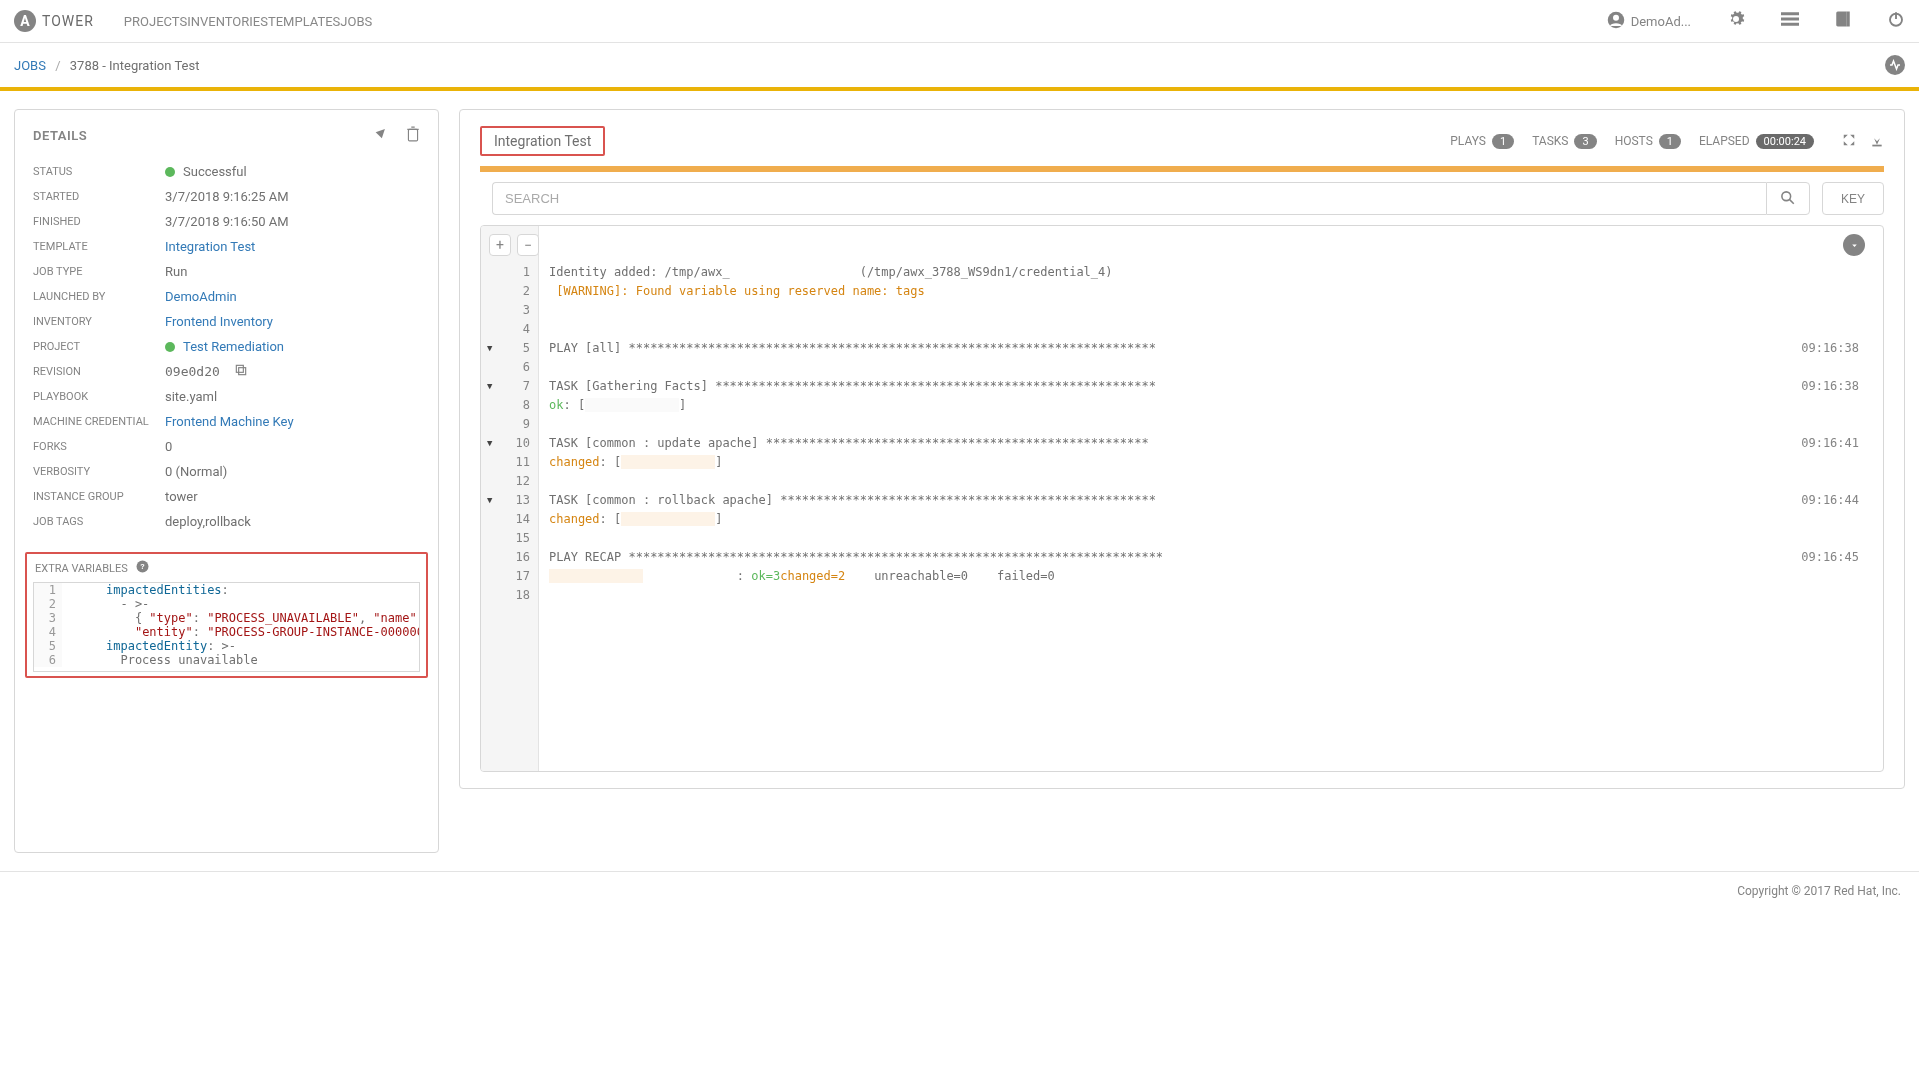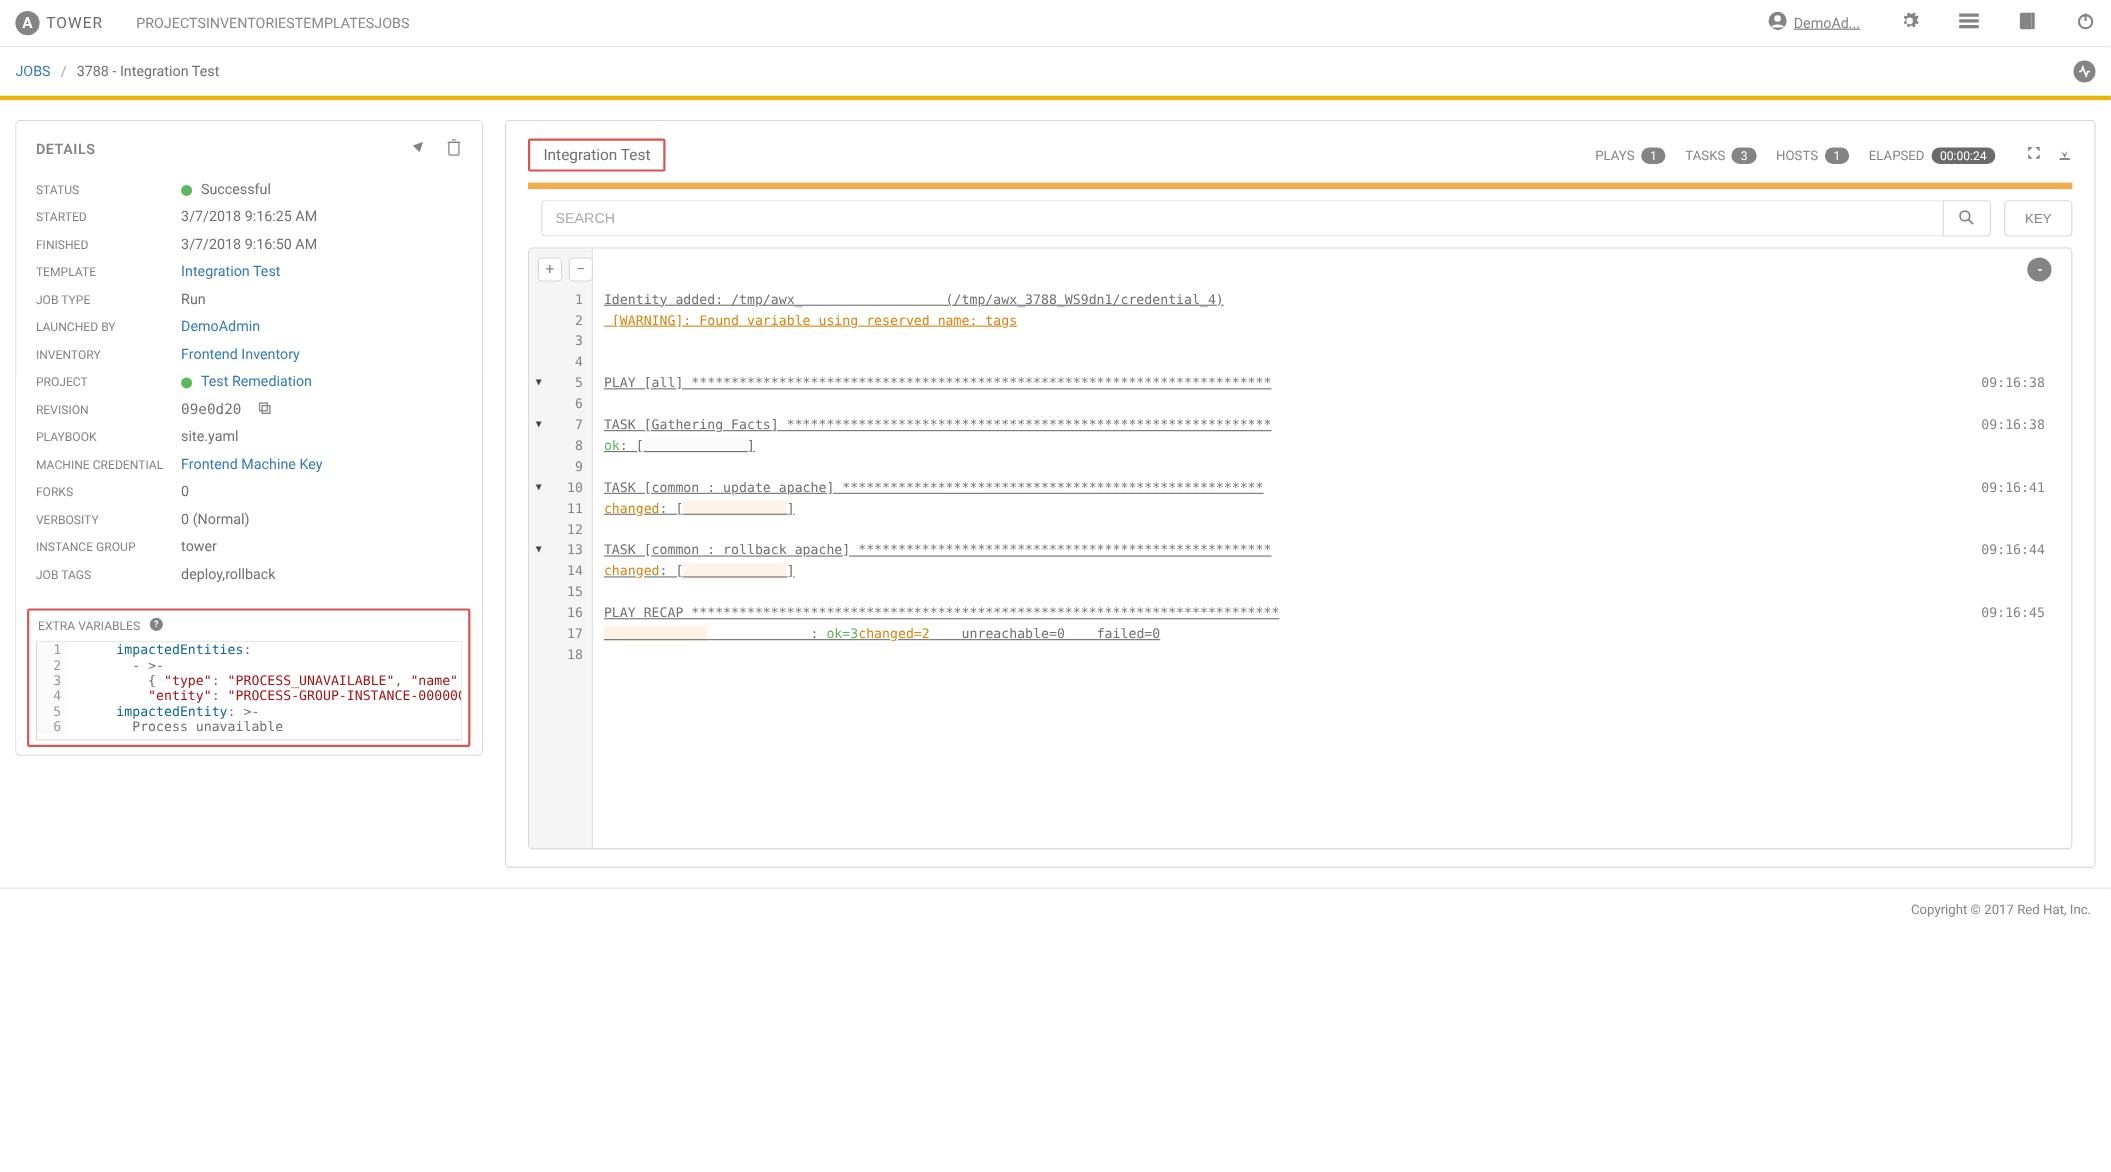--- a/index.html
+++ b/index.html
@@ -6,36 +6,36 @@
 body { font-family: -apple-system, BlinkMacSystemFont, "Segoe UI", Roboto, sans-serif; font-size: 13px; color: #707070; background: #fff; width: 1919px; }
 a { color: #337ab7; text-decoration: none; }
 
 
 .topnav { height: 43px; border-bottom: 1px solid #e3e3e3; display: flex; align-items: center; padding: 0 14px; }
 .brand { display: flex; align-items: center; gap: 6px; margin-right: 30px; }
 .brand-logo { width: 22px; height: 22px; border-radius: 50%; background: #848484; color: #fff; display: flex; align-items: center; justify-content: center; font-weight: bold; font-size: 14px; }
 .brand-text { color: #6a6a6a; font-size: 14px; letter-spacing: 1px; }
 .topnav-menu { display: flex; flex: 1; }
 .topnav-menu a { color: #888; font-size: 13px; }
-.topnav-right { display: flex; align-items: center; gap: 36px; text-decoration: underline; }
+.topnav-right { display: flex; align-items: center; gap: 36px; }
 .topnav-user { display: flex; align-items: center; gap: 6px; color: #848484; }
 .topnav-icon { color: #848484; font-size: 16px; cursor: pointer; }
 
 
 .breadcrumb-bar { padding: 12px 14px; border-bottom: 4px solid #eab308; display: flex; align-items: center; justify-content: space-between; background: #fff; }
 .breadcrumb { color: #707070; }
 .breadcrumb a { color: #337ab7; }
 .breadcrumb-sep { margin: 0 6px; color: #aaa; }
 
 
 .main { display: flex; gap: 20px; padding: 18px 14px; align-items: stretch; }
 .panel { border: 1px solid #d7d7d7; background: #fff; border-radius: 4px; position: relative; }
 
 
-.details-panel { width: 425px; display: flex; flex-direction: column; height: 578px; overflow-y: scroll; }
+.details-panel { width: 425px; display: flex; flex-direction: column; height: 744px; overflow-y: scroll; }
 .details-panel::-webkit-scrollbar { width: 14px; }
 .details-panel::-webkit-scrollbar-track { background: #f0f0f0; }
 .details-panel::-webkit-scrollbar-thumb { background: #c7c7c7; }
 .details-header { padding: 16px 18px 10px; display: flex; align-items: center; justify-content: space-between; }
 .details-title { font-size: 13px; font-weight: 600; color: #848484; letter-spacing: 0.5px; }
 .details-actions { display: flex; gap: 18px; color: #848484; }
 .details-rows { padding: 4px 18px 12px; }
 .drow { display: flex; align-items: center; min-height: 25px; padding: 2px 0; }
 .dlabel { width: 132px; font-size: 11px; color: #848484; text-transform: uppercase; }
 .dval { font-size: 13px; color: #707070; display: flex; align-items: center; gap: 8px; }
@@ -73,21 +73,21 @@
 .key-btn { border: 1px solid #d7d7d7; background: #fff; padding: 0 18px; border-radius: 4px; color: #848484; font-size: 12px; cursor: pointer; }
 
 .log-area { flex: 1; border: 1px solid #d7d7d7; border-radius: 4px; display: flex; position: relative; overflow: hidden; }
 .log-gutter { width: 58px; background: #f5f5f5; border-right: 1px solid #e3e3e3; font-family: Menlo, Consolas, monospace; font-size: 12px; color: #848484; padding-top: 6px; }
 .log-body { flex: 1; font-family: Menlo, Consolas, monospace; font-size: 12px; color: #707070; padding: 6px 10px; overflow-y: scroll; position: relative; }
 .log-body::-webkit-scrollbar { width: 14px; }
 .log-body::-webkit-scrollbar-track { background: #f0f0f0; }
 .log-body::-webkit-scrollbar-thumb { background: #c7c7c7; }
 .gline { height: 19px; display: flex; align-items: center; justify-content: flex-end; padding-right: 8px; position: relative; }
 .gline .caret-col { position: absolute; left: 6px; font-size: 9px; color: #444; }
-.lline { height: 19px; display: flex; align-items: center; white-space: pre; text-decoration: underline; }
+.lline { height: 19px; display: flex; align-items: center; white-space: pre; }
 .lts { position: absolute; right: 14px; color: #848484; }
 .redact { background: #fafafa; color: transparent; }
 .redact-y { background: #fdf3e7; color: transparent; }
 .warn { color: #d58512; }
 .tx-green { color: #5cb85c; }
 .tx-orange { color: #d58512; }
 
 .pm-btns { position: absolute; top: 8px; left: 8px; display: flex; gap: 6px; }
 .pm-btn { width: 22px; height: 22px; border: 1px solid #d7d7d7; border-radius: 4px; background: #fff; display: flex; align-items: center; justify-content: center; font-size: 14px; color: #848484; cursor: pointer; }
 .scroll-down-btn { position: absolute; top: 8px; right: 18px; width: 22px; height: 22px; border-radius: 50%; background: #848484; color: #fff; font-size: 12px; display: flex; align-items: center; justify-content: center; cursor: pointer; }

